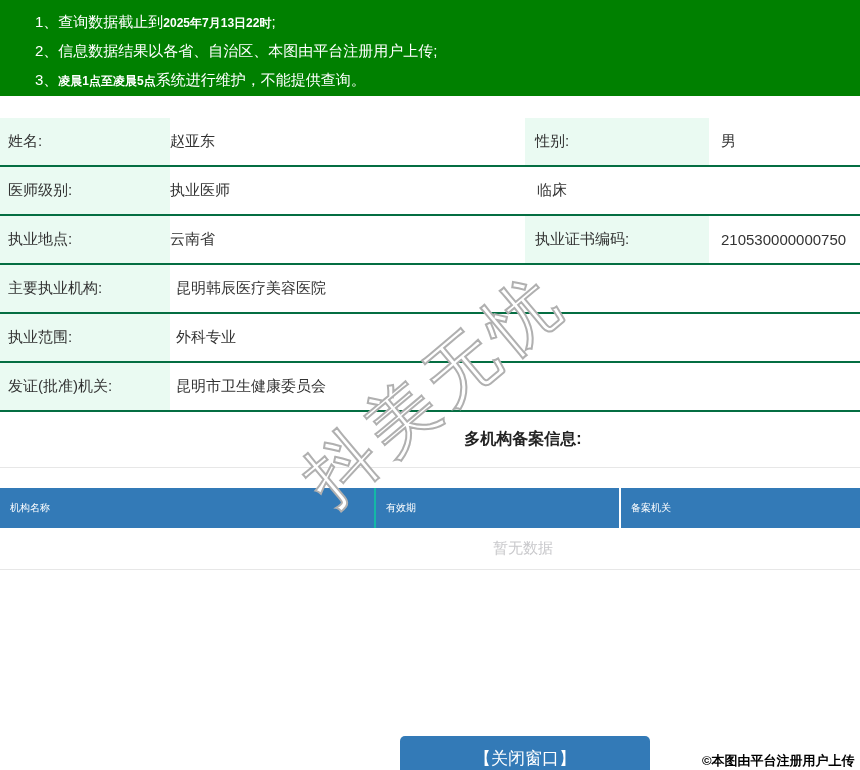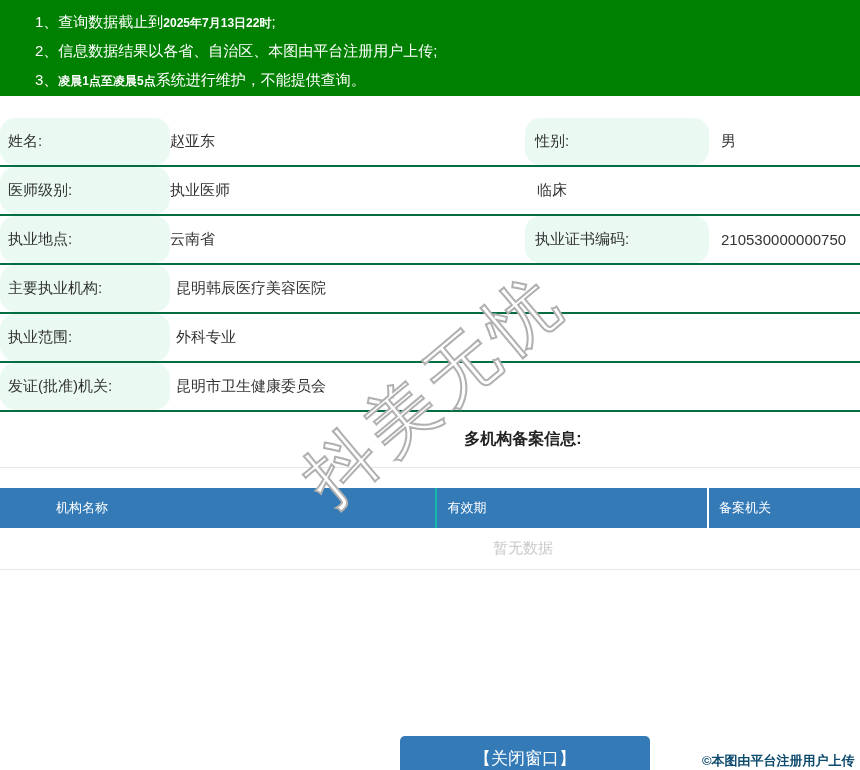--- a/index.html
+++ b/index.html
@@ -13,34 +13,34 @@
             padding:8px 0 0 35px; }
   .n-line { font-size:15px; line-height:27px; white-space:nowrap; }
   .n-line .bold { font-weight:bold; font-size:12px; }
 
   .gap-top { height:22px; }
 
   
   .info-row { display:flex; align-items:stretch; height:49px;
               border-bottom:2px solid #046e42; }
   .cell { display:flex; align-items:center; font-size:15px; overflow:hidden; }
-  .lbl  { background:#eafaf2;border-radius:15px; }
+  .lbl  { background:#eafaf2; }
   .lbl1 { width:170px; padding-left:8px; }
   .val1 { width:355px; padding-left:0; }
   .lbl2 { width:184px; padding-left:10px; }
   .val2 { flex:1; padding-left:12px; }
   .val-full { flex:1; padding-left:6px; }
 
   
   .multi-title { height:56px; border-bottom:1px solid #e7e7e7;
                  display:flex; align-items:center; justify-content:center;
                  font-size:16px; font-weight:bold; color:#222; }
   .gap-mid { height:20px; }
   .grid-header { display:flex; height:40px; background:#337ab7; color:#fff; }
-  .gh-cell { display:flex; align-items:center; padding-left:10px; font-size:13px;margin-left:46px; }
+  .gh-cell { display:flex; align-items:center; padding-left:10px; font-size:10px; }
   .gh-1 { width:374px; }
   .gh-2 { width:245px; border-left:2px solid #14b8a6; }
   .gh-3 { width:369px; border-left:2px solid #fff; }
   .empty-row { height:42px; border-bottom:1px solid #e7e7e7;
                display:flex; align-items:center; justify-content:center;
                color:#c9c9cc; font-size:15px; }
 
   .spacer { height:165px; }
 
   
@@ -50,21 +50,21 @@
                font-family:inherit; }
 
   
   .watermark { position:absolute; left:273px; top:346px; width:310px; height:75px;
                transform:rotate(-40deg); font-size:70px; letter-spacing:8px;
                color:#ffffff; -webkit-text-stroke:2px #b0b0b0; white-space:nowrap;
                z-index:10; pointer-events:none; text-align:center; }
 
   
   .footer-credit { position:absolute; left:702px; top:752px; z-index:11;
-                   font-size:13px; font-weight:bold; color:#0c4a6e;
+                   font-size:13px; font-weight:bold; color:#000000;
                    text-shadow:-1px -1px 0 #fff, 1px -1px 0 #fff,
                                -1px 1px 0 #fff, 1px 1px 0 #fff;
                    white-space:nowrap; }
 </style>
 </head>
 <body>
 
 <div class="viewport">
   <div class="page">
 

